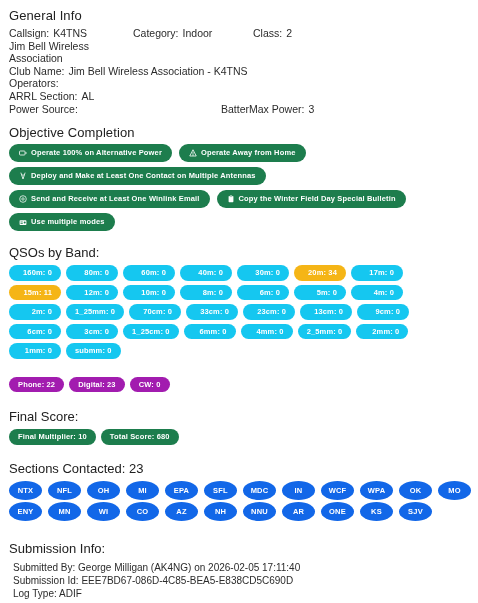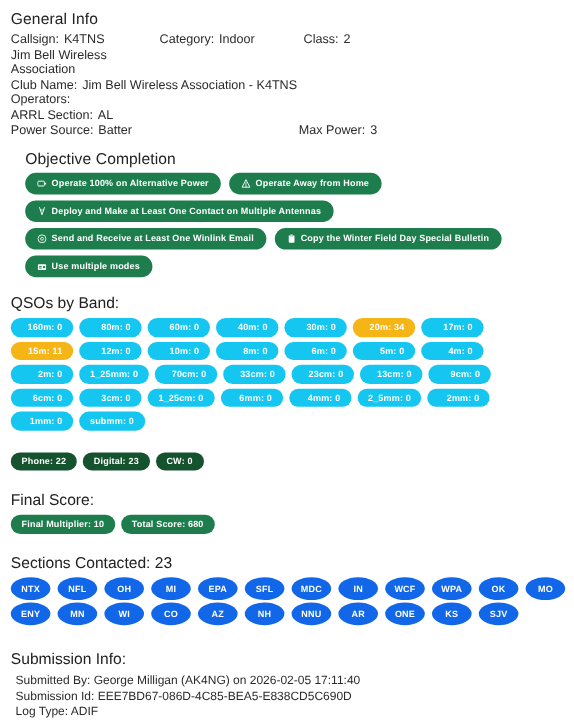--- a/index.html
+++ b/index.html
@@ -49,21 +49,21 @@
   .info-cell {
     display: flex;
     gap: 4px;
   }
   .c1 { width: 124px; }
   .c2 { width: 120px; }
   .c3 { width: auto; }
   .info-label { color: #2b2b2b; }
   .info-value { color: #2b2b2b; }
   .info-plain { color: #2b2b2b; }
-  .wide-gap { width: 240px; }
+  .wide-gap { width: 240px; justify-content: space-between; }
 
   
   .badge-row {
     display: flex;
     flex-wrap: wrap;
     gap: 4px 5px;
     margin-left: 3px;
   }
   .pill {
     display: inline-flex;
@@ -84,21 +84,21 @@
     justify-content: center;
     width: 8px;
     height: 8px;
     flex: 0 0 auto;
   }
   .pill .pill-icon svg { display: block; }
 
   .pill-green   { background: #1d7d4d; }
   .pill-cyan    { background: #15c7f0; }
   .pill-amber   { background: #f5b516; }
-  .pill-red     { background: #14532d; }
+  .pill-red     { background: #a21caf; }
   .pill-success { background: #1d7d4d; }
 
   .objective-row {
     display: flex;
     flex-wrap: wrap;
     gap: 5px 7px;
     margin-left: 3px;
   }
   .objective-pill {
     border-radius: 11px;
@@ -132,21 +132,21 @@
     margin-left: 3px;
     width: 462px;
   }
 
   
   .sp-qsos { margin-top: 14px; }
   .sp-mode { margin-top: 18px; }
   .sp-score { margin-top: 17px; }
   .sp-sections { margin-top: 16px; }
   .sp-submission { margin-top: 20px; }
-  .sp-objective { margin-top: 10px; margin-left: 12px; }
+  .sp-objective { margin-top: 10px; }
 
   .heading-inline {
     font-size: 13px;
     color: #212121;
     margin: 0 0 5px 3px;
   }
 
   .submission-lines {
     margin-left: 7px;
     font-size: 10px;

